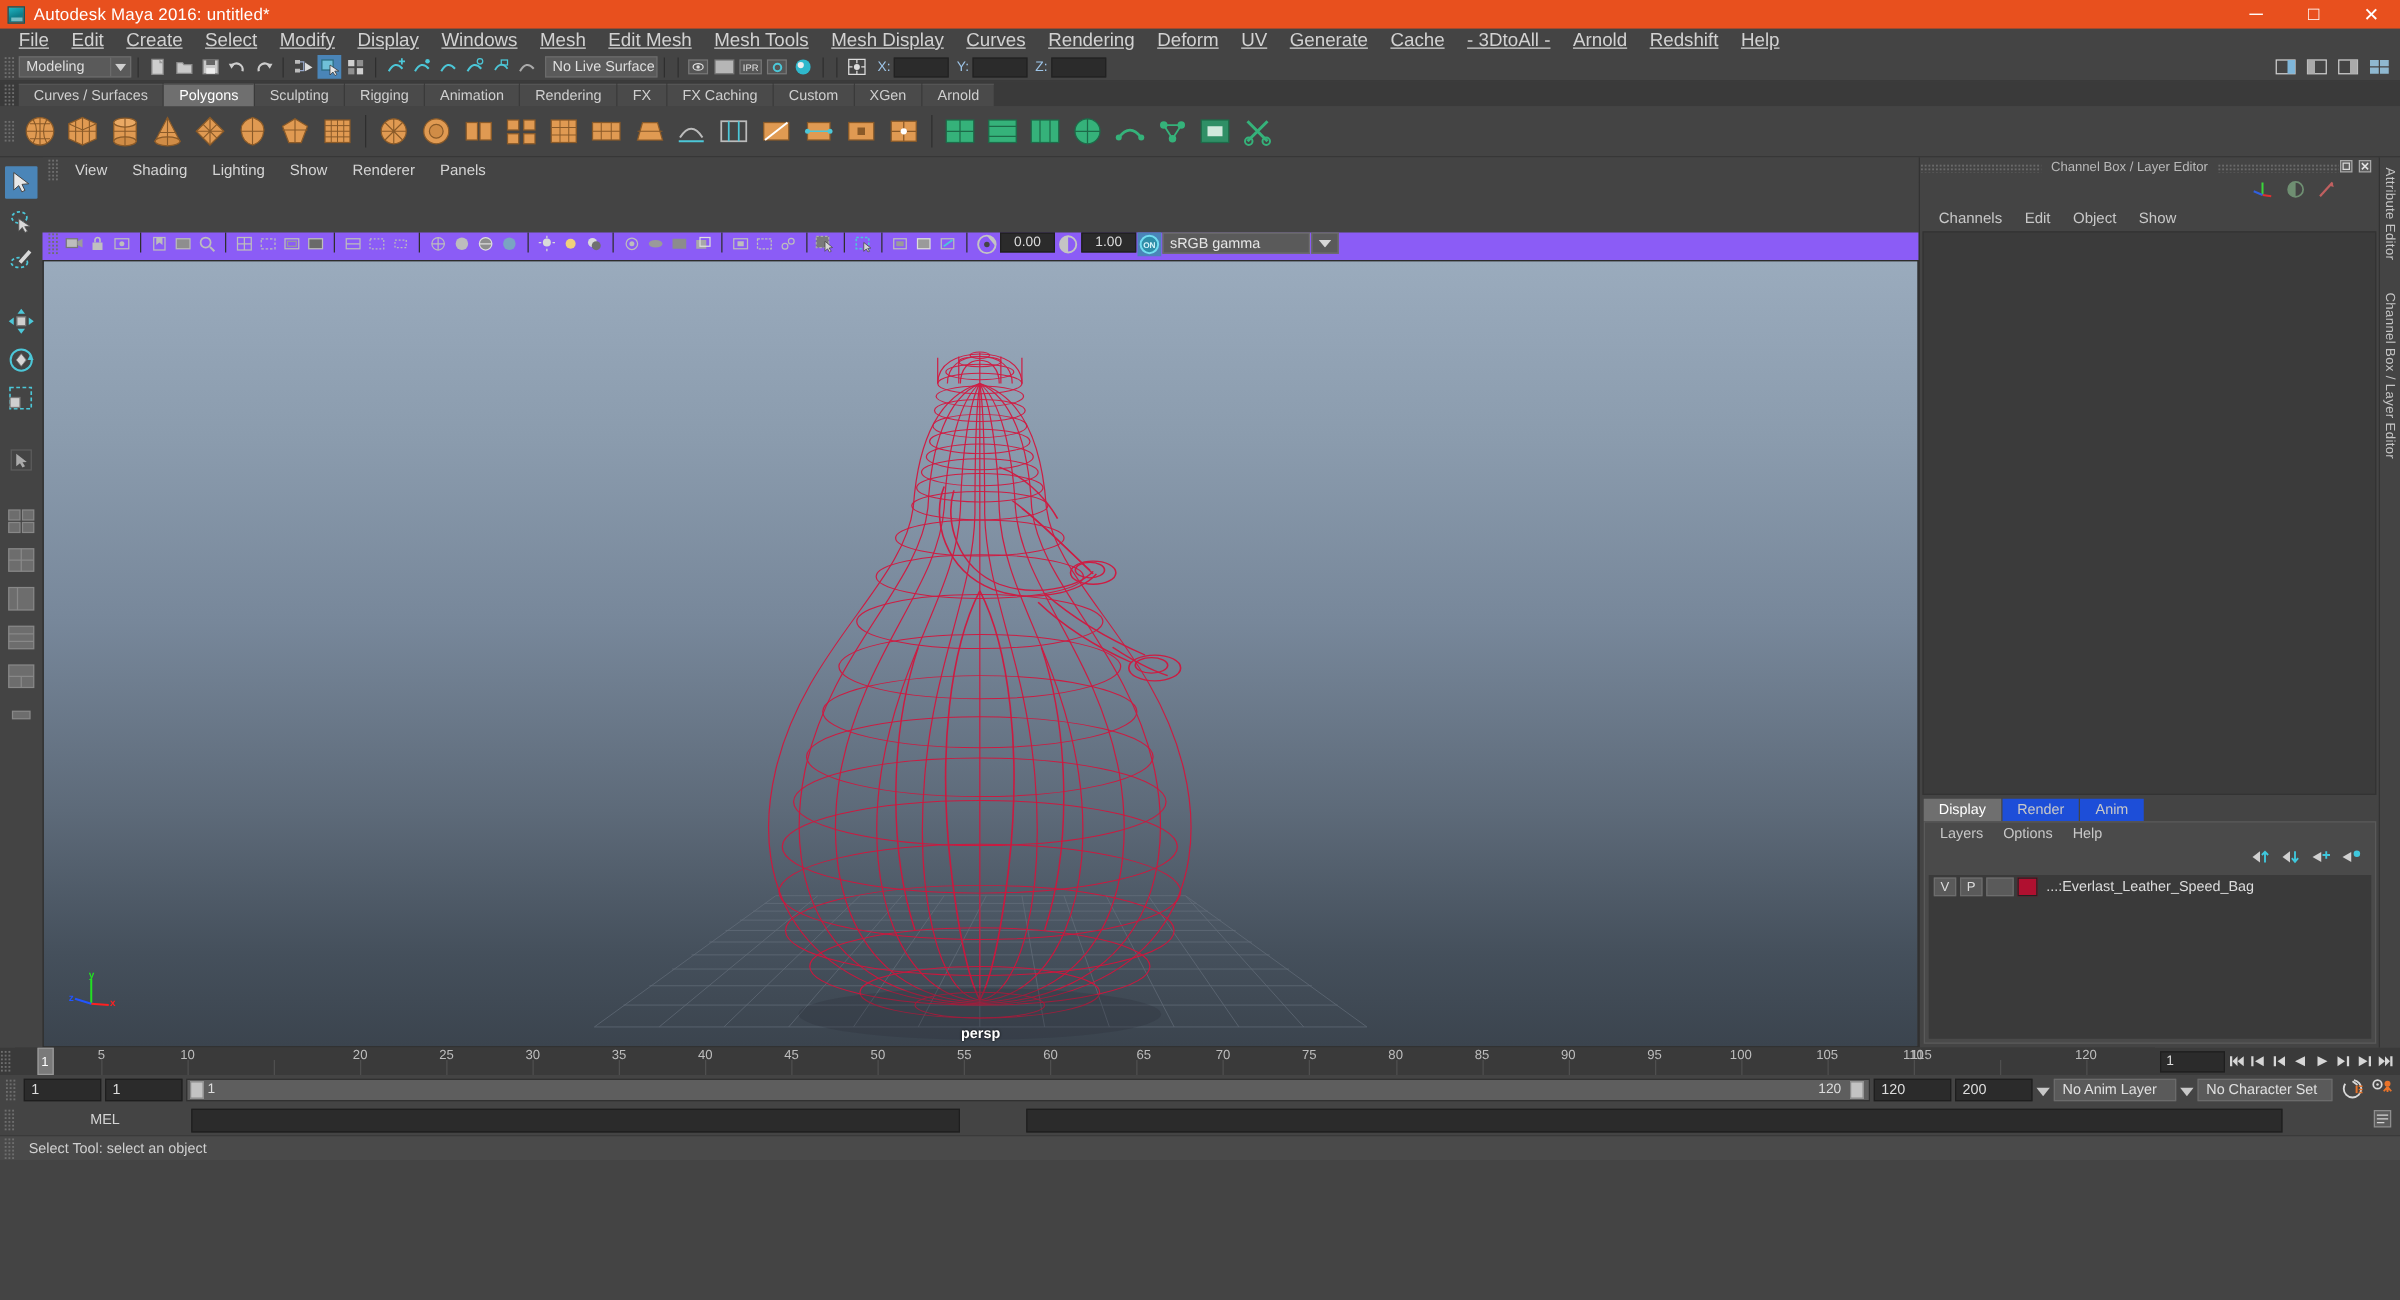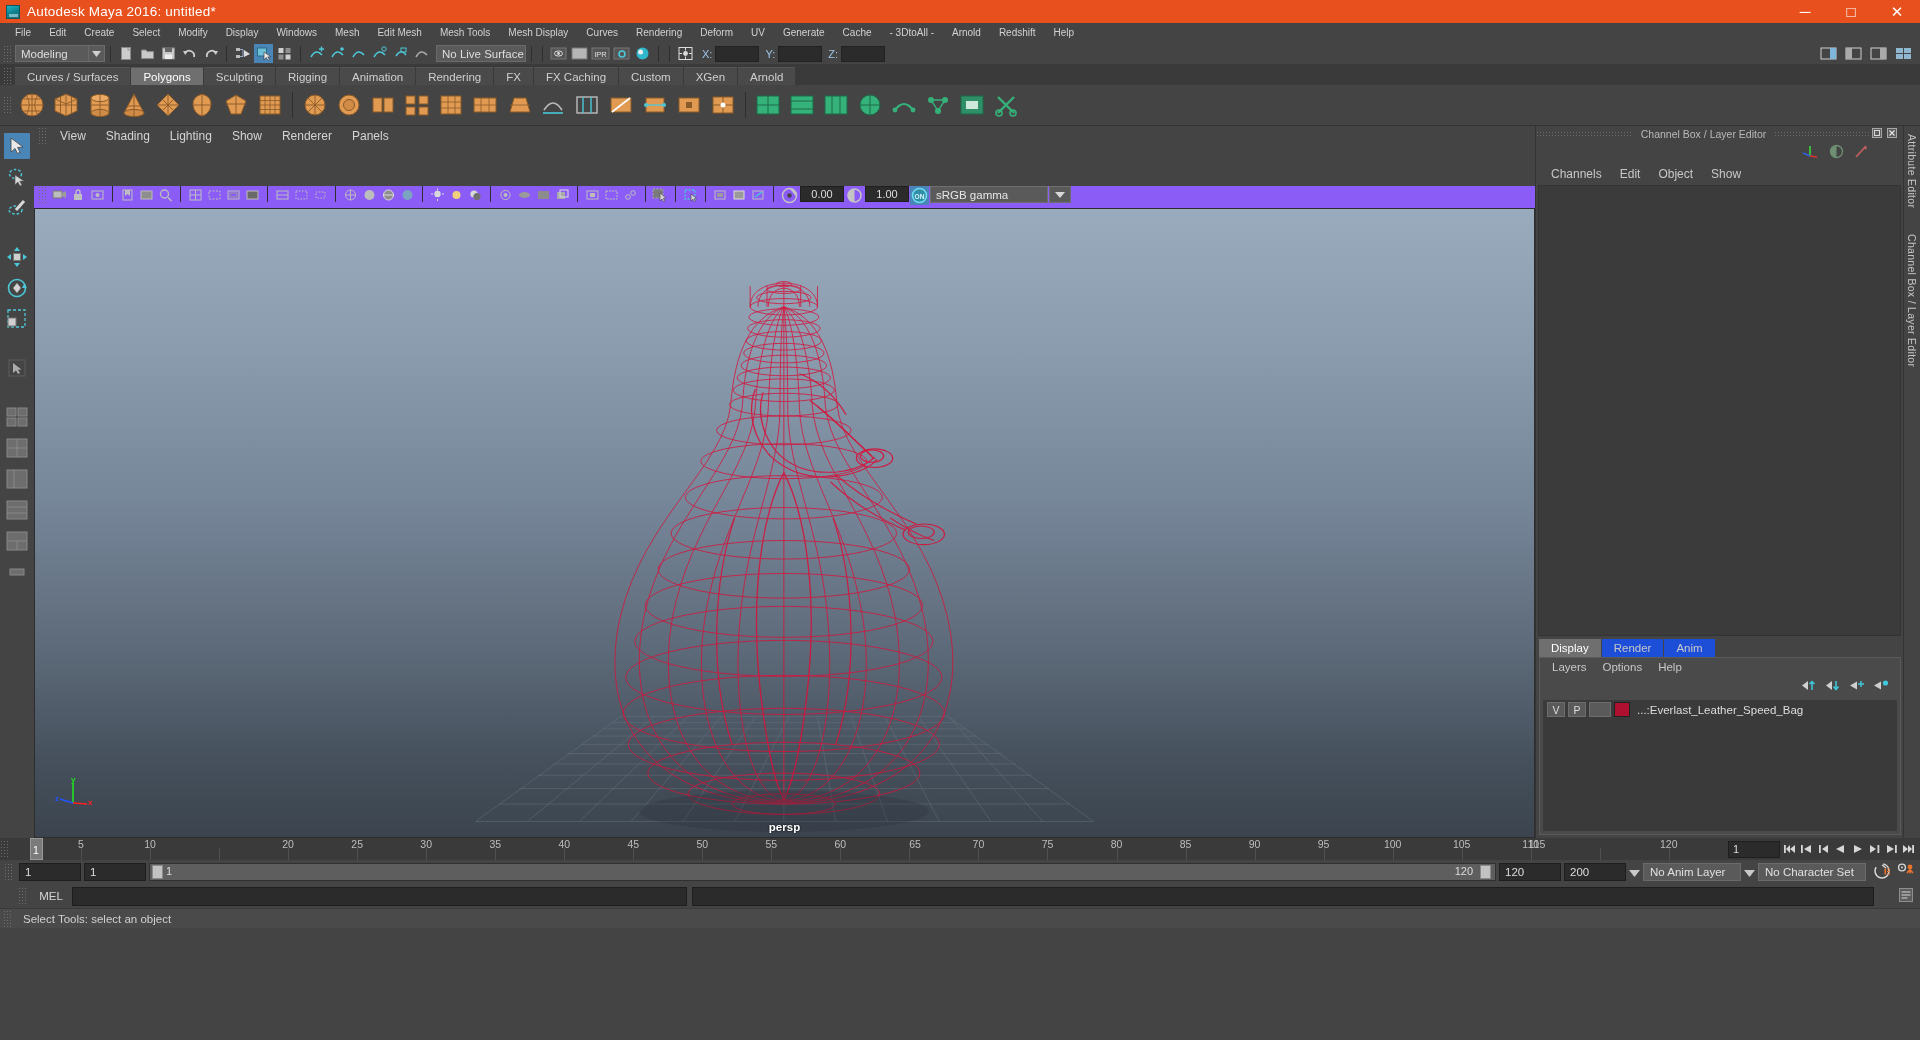--- a/index.html
+++ b/index.html
@@ -9,21 +9,21 @@
   
   .titlebar{ height:23px; background:#e8501e; display:flex; align-items:center; padding-left:6px; }
   .tb-ico{ width:14px;height:14px;background:linear-gradient(160deg,#1fb5c4 0%, #0d7f8c 55%, #2b6b75 100%); border:1px solid #11555e; margin-right:7px; position:relative;}
   .tb-ico:after{content:"";position:absolute;left:2px;bottom:1px;width:9px;height:3px;background:#9fd8de;opacity:.7;}
   .tb-title{ color:#fff; font-size:13.5px; letter-spacing:.2px;}
   .tb-btns{ margin-left:auto; display:flex; height:23px;}
   .tb-btn{ width:46px;height:23px;display:flex;align-items:center;justify-content:center;color:#fff;font-size:15px;}
 
   
   .menubar{ height:20px; background:#444; display:flex; align-items:center; padding-left:6px; }
-  .menubar .mi{ padding:0 9px; height:20px; line-height:20px; font-size:10px; color:#d2d2d2; white-space:nowrap;}
+  .menubar .mi{ padding:0 9px; height:20px; line-height:20px; font-size:15px; color:#d2d2d2; white-space:nowrap;text-decoration:underline;}
 
   
   .statusline{ height:22px; background:#444; display:flex; align-items:center; padding-left:3px; border-bottom:1px solid #3a3a3a;}
   .grip{ width:9px; height:18px; background-image:radial-gradient(#6e6e6e 0.8px, transparent 0.9px); background-size:3px 3px; margin-right:3px; flex:none;}
   .combo{ height:17px; background:#5a5a5a; border:1px solid #6b6b6b; display:flex; align-items:center; font-size:11.5px; color:#dedede; padding-left:5px; position:relative;}
   .combo .arw{ width:16px; height:15px; border-left:1px solid #6b6b6b; margin-left:auto; display:flex;align-items:center;justify-content:center;}
   .sep{ width:1px;height:16px;background:#2e2e2e;margin:0 5px;flex:none;}
   .sbtn{ width:19px;height:19px;display:flex;align-items:center;justify-content:center;flex:none;margin:0 1px;}
   .sbtn.sel{ background:#4a85b8; }
   .numfld{ background:#2b2b2b;border:1px solid #222;height:16px;width:44px;}
@@ -94,21 +94,21 @@
   .tfield{ background:#2b2b2b;border:1px solid #1e1e1e;height:17px;width:52px;color:#ddd;font-size:11px;padding-left:4px;line-height:15px;}
   .pbtn{ width:15px;height:16px;display:flex;align-items:center;justify-content:center;}
 
   .rangebar{ height:24px; background:#444; display:flex; align-items:center; gap:3px; padding:0 4px;}
   .rfield{ background:#2b2b2b;border:1px solid #1e1e1e;height:18px;color:#ddd;font-size:11.5px;padding-left:5px;line-height:16px;}
   .slider{ flex:1; height:18px; background:#3d3d3d; border:1px solid #313131; position:relative;}
   .sliderfill{ position:absolute;left:0;top:0;bottom:0;background:#5e5e5e;}
   .sgrip{ position:absolute;top:1px;width:11px;height:14px;background:#c3c3c3;border:1px solid #8a8a8a;}
   .combo2{ height:18px;background:#5a5a5a;border:1px solid #6b6b6b;display:flex;align-items:center;padding-left:6px;font-size:11.5px;color:#e0e0e0;}
 
-  .melrow{ height:24px; background:#444; display:flex; align-items:center; padding-left:18px;}
+  .melrow{ height:24px; background:#444; display:flex; align-items:center; padding-left:3px;gap:48px;}
   .mellbl{ width:42px; font-size:11.5px; color:#d5d5d5; text-align:center;}
   .melfield{ height:19px;background:#2b2b2b;border:1px solid #1e1e1e;}
   .statusbar{ height:20px; background:#4a4a4a; display:flex; align-items:center; padding-left:3px; border-top:1px solid #3a3a3a;}
   .sbtext{ font-size:11.5px; color:#d0d0d0; margin-left:8px;}
 </style>
 </head>
 <body>
 
 <div class="titlebar">
   <div class="tb-ico"></div>
@@ -1162,14 +1162,14 @@
   <div class="melfield" style="flex:1;margin-left:5px;margin-right:24px"></div>
   <span style="margin-right:6px">
     <svg width="16" height="16">
         <rect x="1.5" y="1.5" width="13" height="13" fill="#5c5c5c" stroke="#8e8e8e"></rect>
         <path d="M3.5 5 h9 M3.5 8 h9 M3.5 11 h6" stroke="#d4d4d4"></path>
       </svg></span>
 </div>
 
 <div class="statusbar">
   <div class="grip"></div>
-  <div class="sbtext">Select Tools: select an object</div>
+  <div class="sbtext">Select Tool: select an object</div>
 </div>
 
 </body></html>

